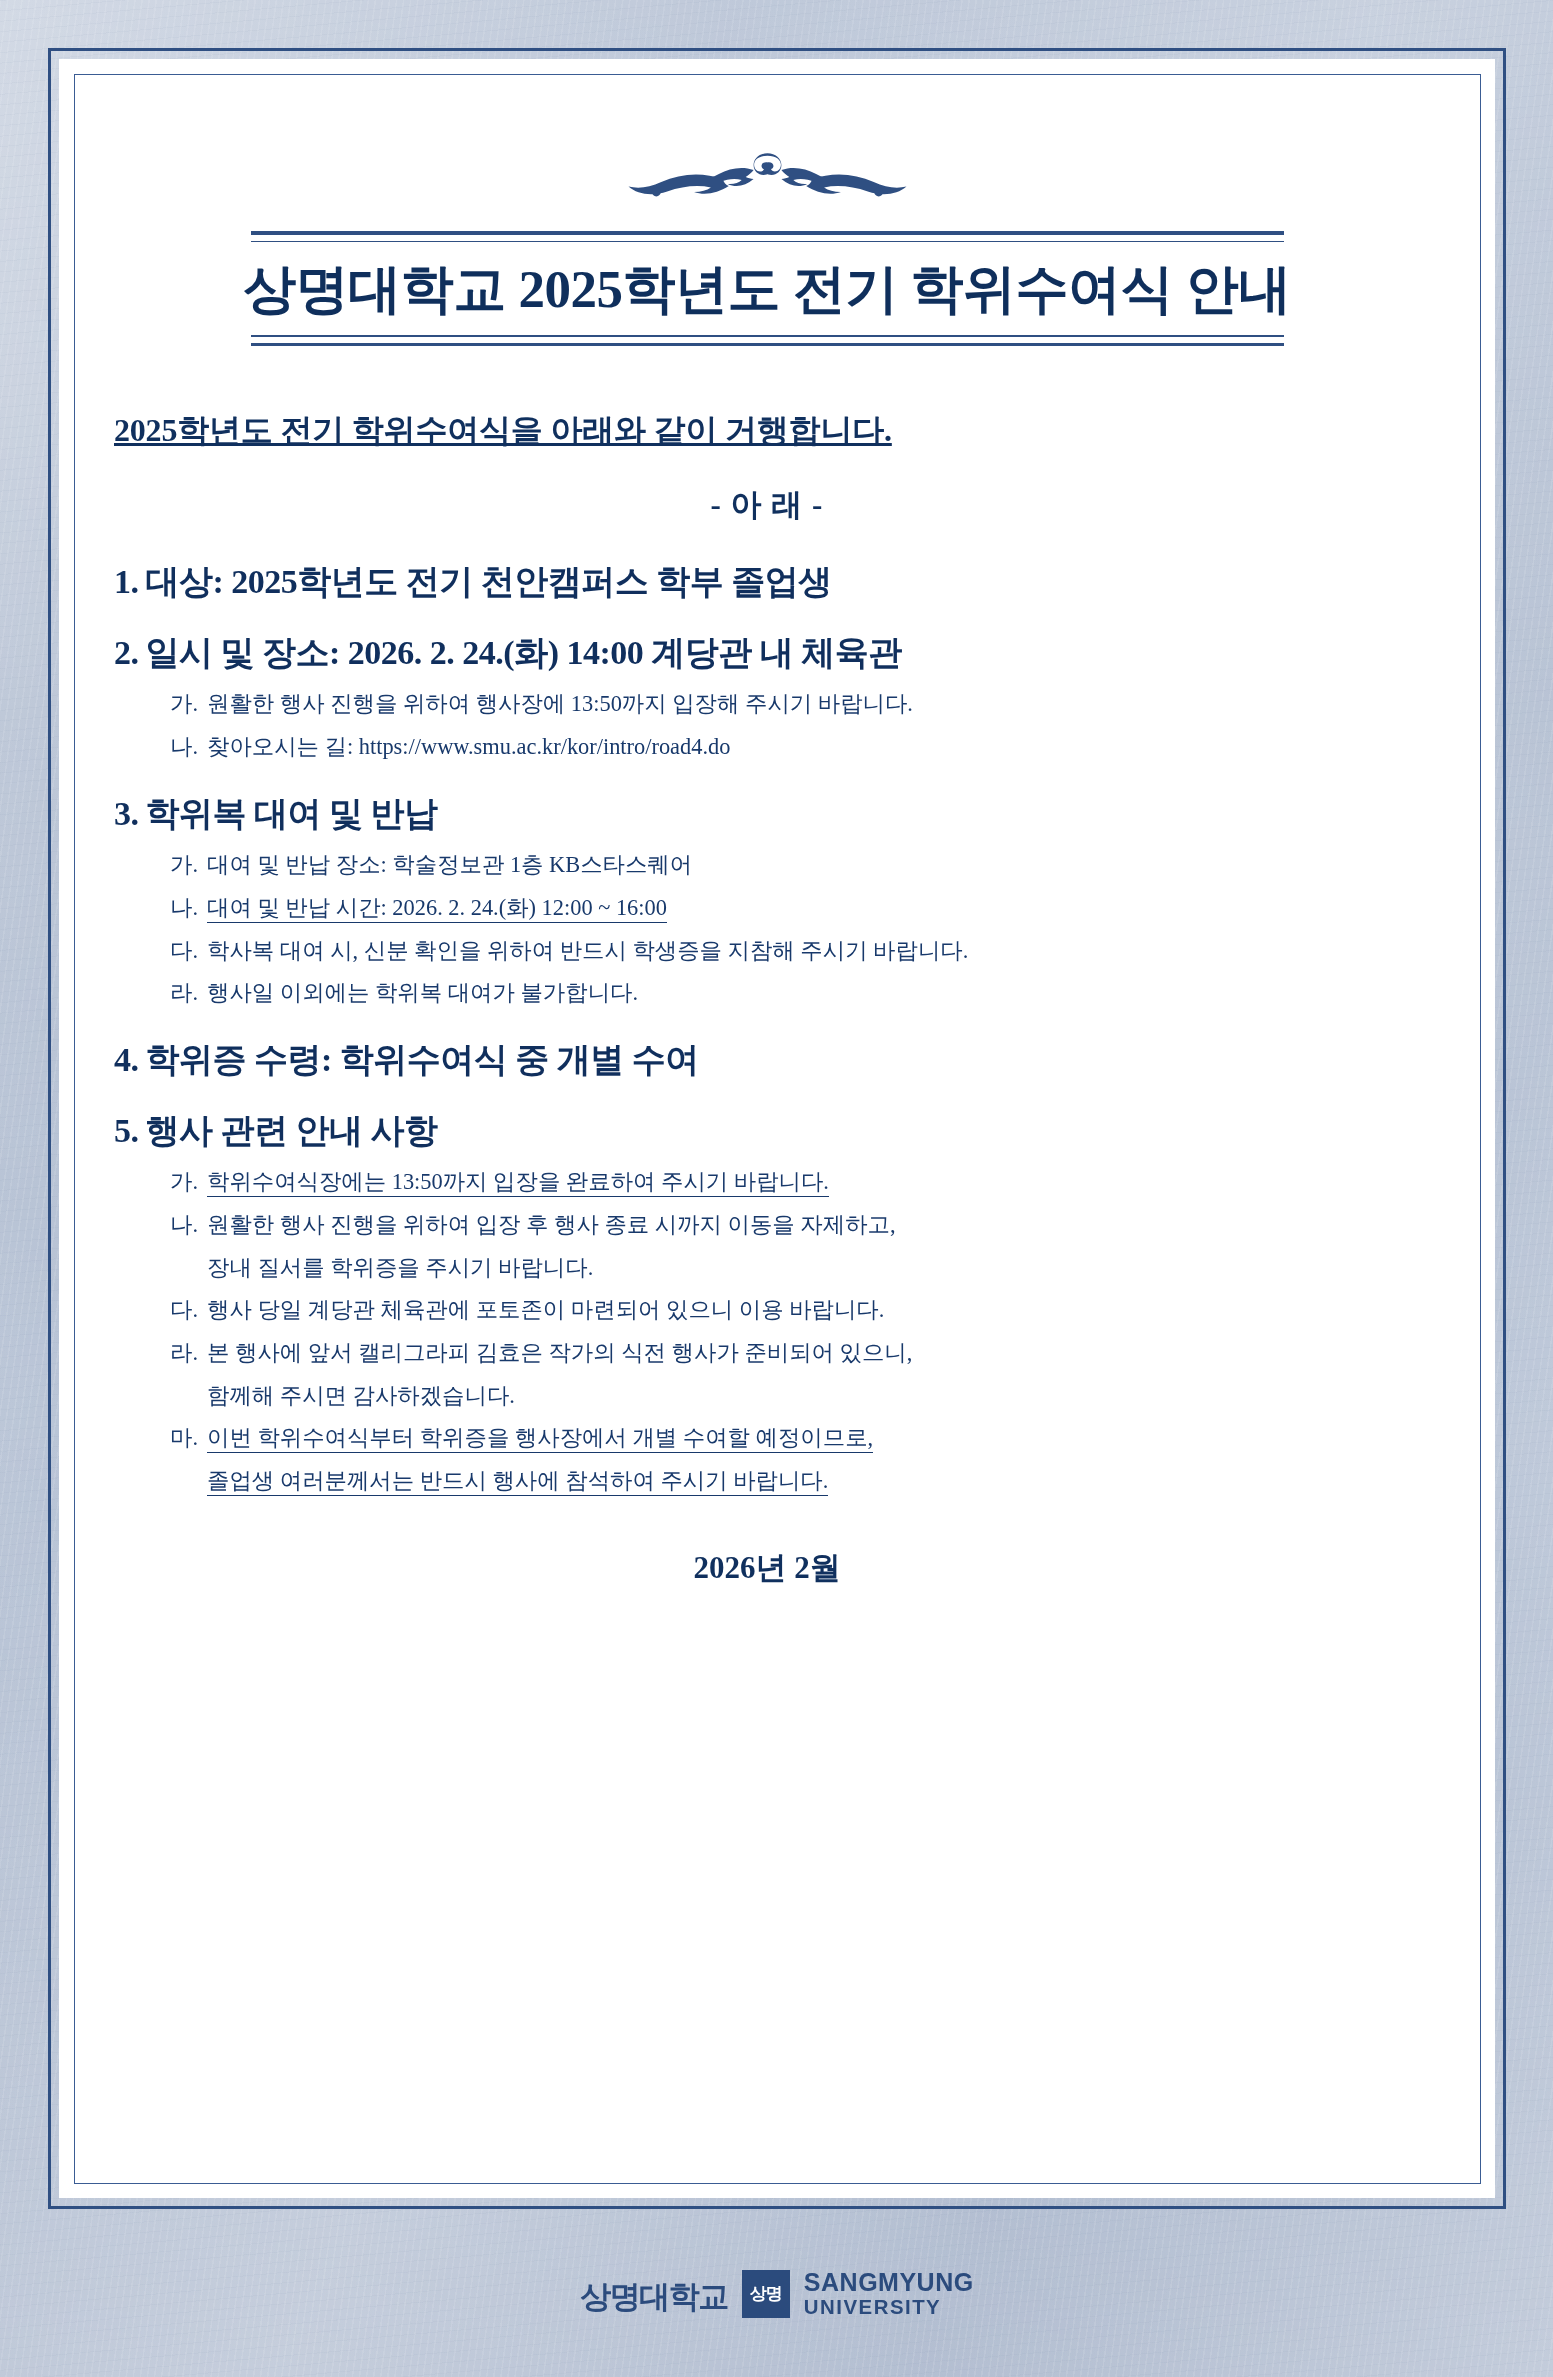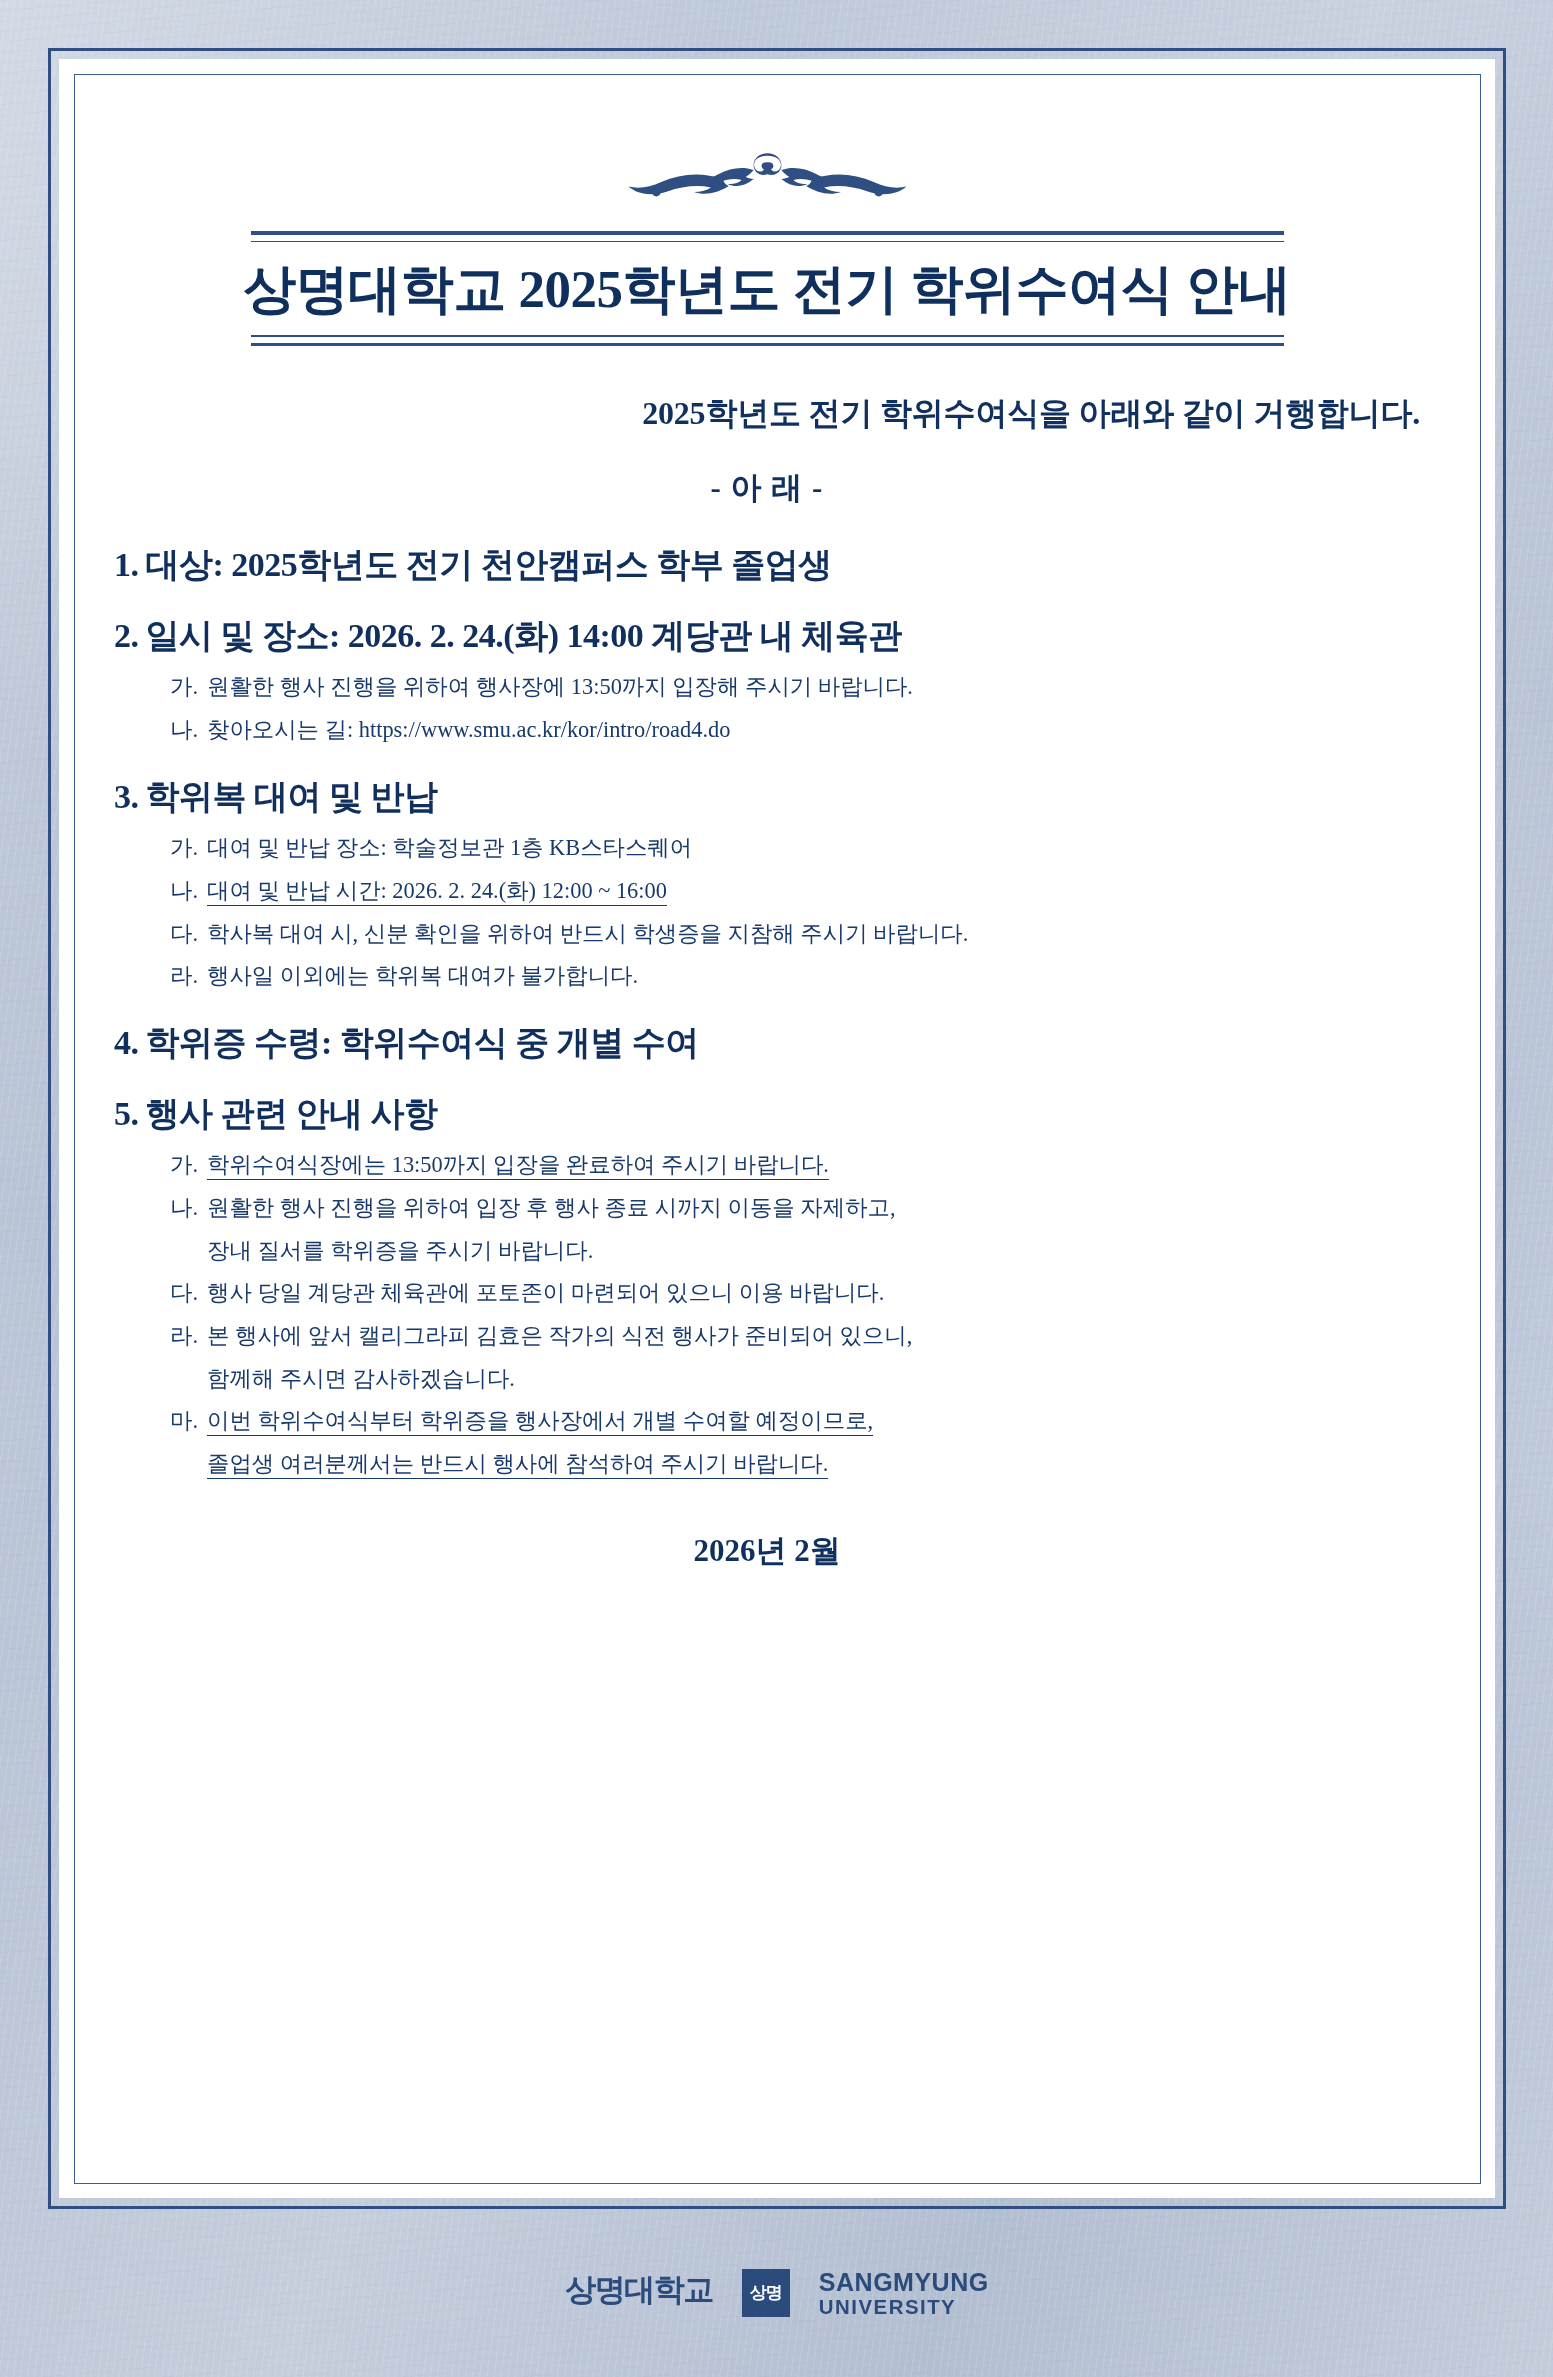--- a/index.html
+++ b/index.html
@@ -98,26 +98,27 @@
     font-weight: bold;
     letter-spacing: -0.5px;
     color: #0f2f5c;
     padding: 18px 0 17px 0;
     line-height: 1.1;
     white-space: nowrap;
   }
   .rule-gap { height: 6px; }
 
   .subtitle {
-    text-align: right;
+    text-align: left;
     font-size: 32px;
     font-weight: bold;
     color: #10305e;
-    margin-top: 46px;
+    margin-top: 63px;
     letter-spacing: -0.2px;
+    text-decoration: underline;
   }
   .arae {
     text-align: center;
     font-size: 31px;
     font-weight: bold;
     color: #10305e;
     margin-top: 31px;
     letter-spacing: 1px;
   }
 
@@ -181,23 +182,23 @@
     margin-top: 21px;
     letter-spacing: 0.5px;
   }
 
   .footer-logo {
     position: absolute;
     left: 0;
     right: 0;
     bottom: 59px;
     display: flex;
-    align-items: flex-start;
+    align-items: flex-end;
     justify-content: center;
-    gap: 29px;
+    gap: 14px;
   }
   .logo-ko {
     font-size: 31px;
     font-weight: bold;
     color: #2b4b7d;
     letter-spacing: -1.5px;
   }
   .logo-mark {
     width: 48px;
     height: 48px;

